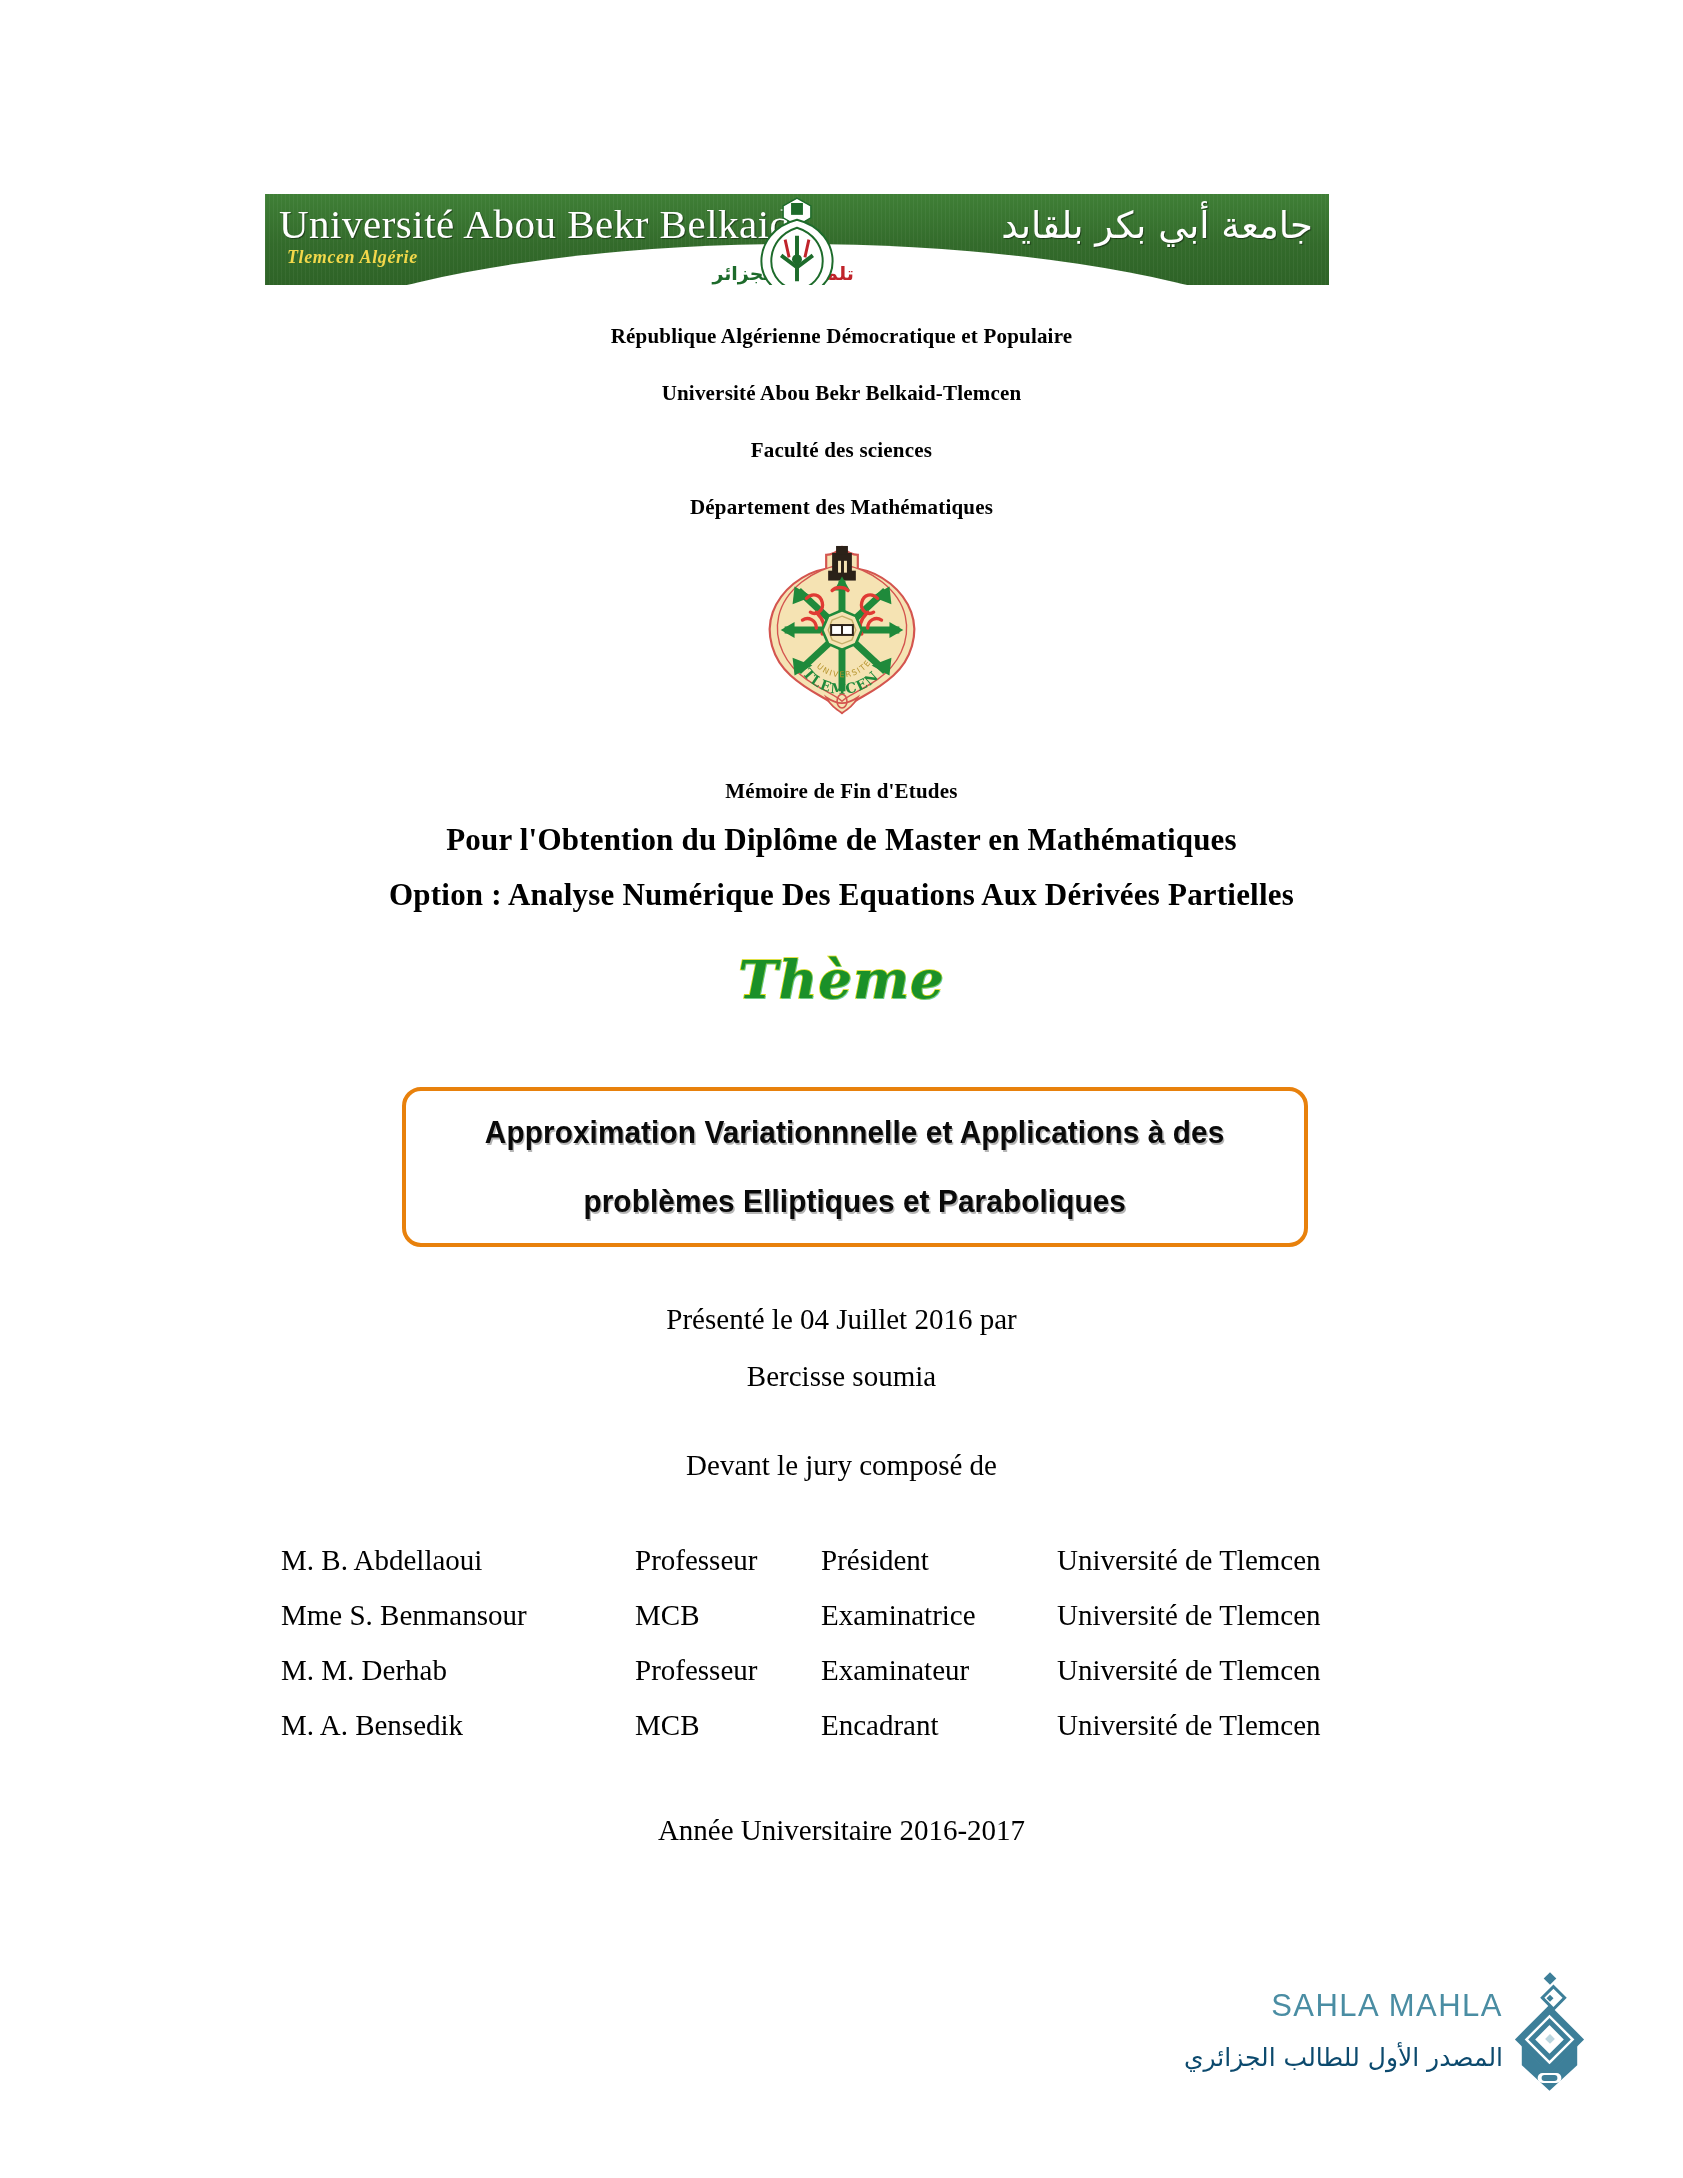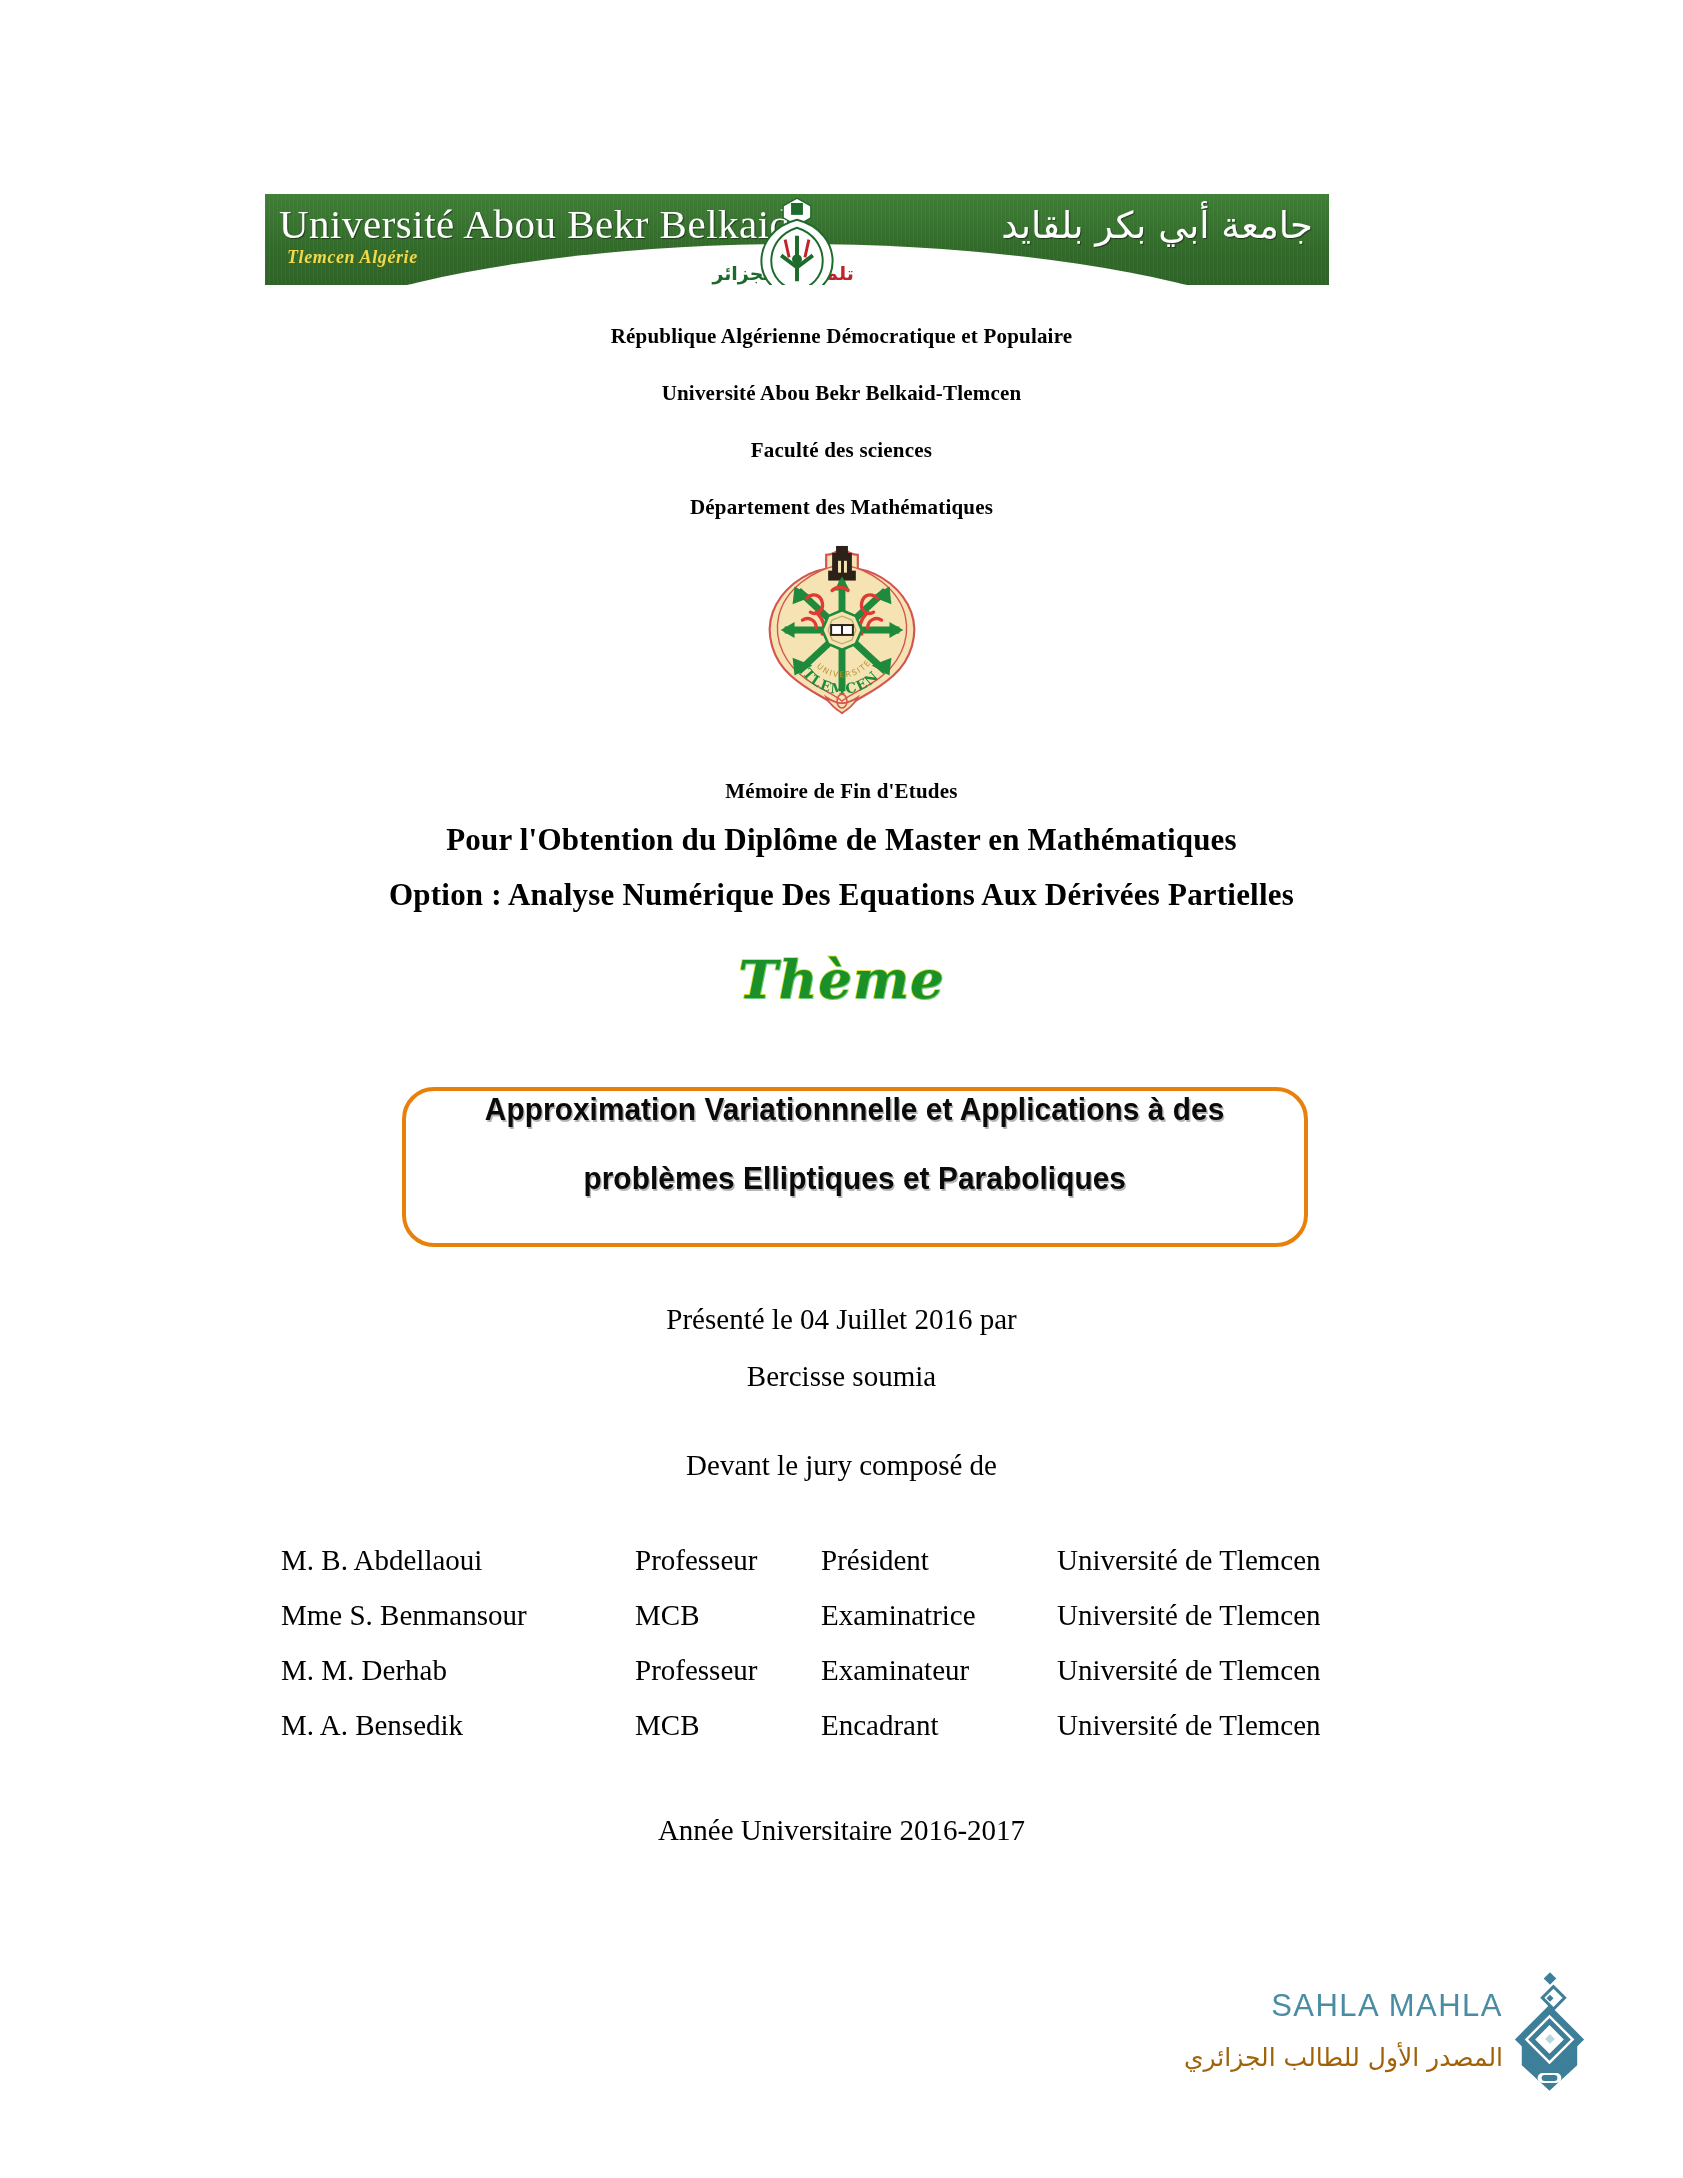--- a/index.html
+++ b/index.html
@@ -161,26 +161,26 @@
 
   
   .title-box {
     position: absolute;
     left: 402px;
     top: 1087px;
     width: 906px;
     height: 160px;
     box-sizing: border-box;
     border: 4px solid #E8810C;
-    border-radius: 32px;
+    border-radius: 19px;
     background: #ffffff;
     display: flex;
     flex-direction: column;
     align-items: center;
-    justify-content: flex-start;
+    justify-content: center;
     gap: 32px;
   }
   .title-line {
     font-family: "Liberation Sans Narrow", "Liberation Sans", "DejaVu Sans", sans-serif;
     font-weight: bold;
     font-size: 32px;
     color: #0a0a0a;
     letter-spacing: 0.1px;
     white-space: nowrap;
     transform: scaleX(0.93);
@@ -249,21 +249,21 @@
     white-space: nowrap;
   }
   .fl-arabic {
     position: absolute;
     left: 0;
     top: 75px;
     width: 352px;
     text-align: right;
     font-family: "DejaVu Sans", sans-serif;
     font-size: 25px;
-    color: #a16207;
+    color: #0c4a6e;
     direction: rtl;
     white-space: nowrap;
   }
   .fl-mark {
     position: absolute;
     right: 0;
     top: 2px;
     width: 95px;
     height: 123px;
   }

